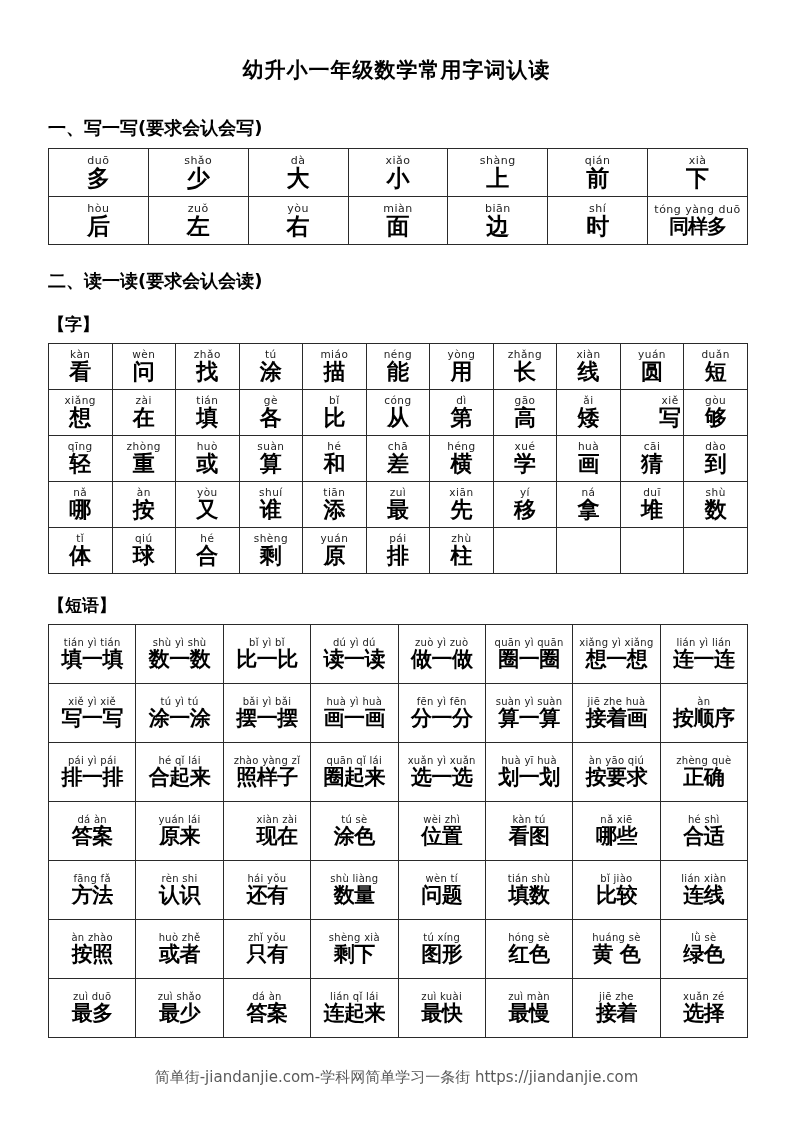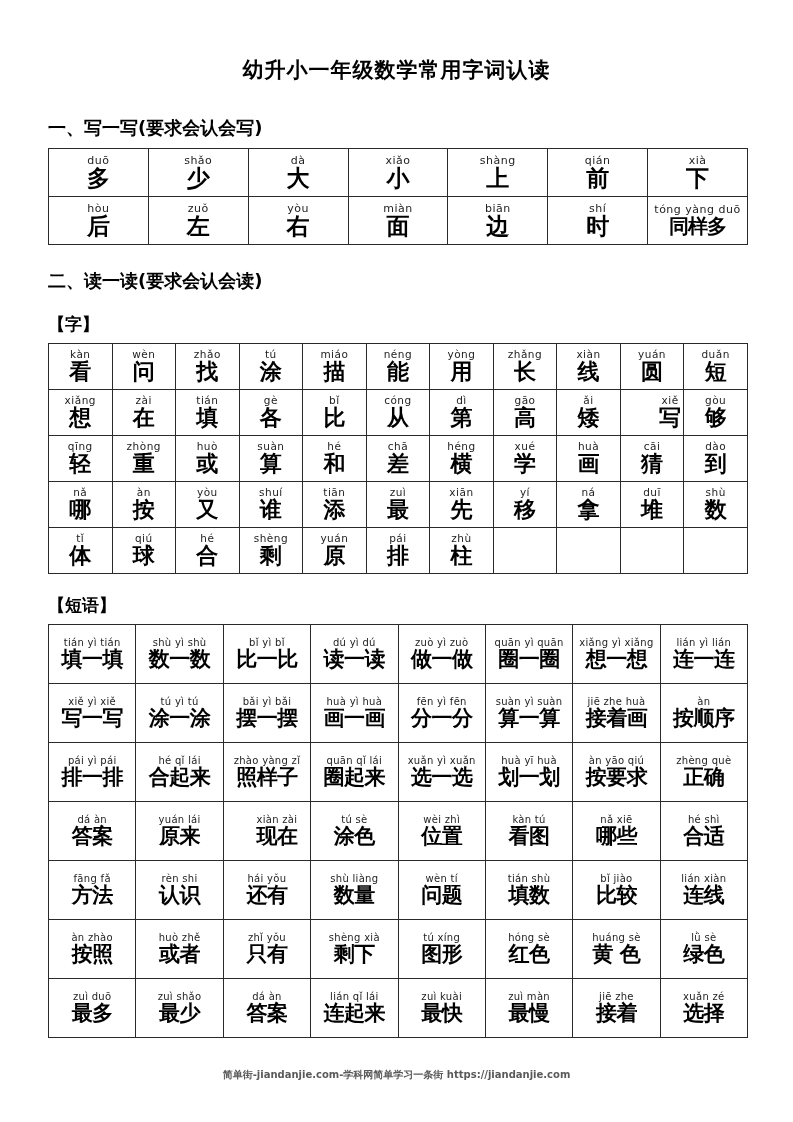--- a/index.html
+++ b/index.html
@@ -94,24 +94,23 @@
   table.t-ph td { height: 59px; }
   table.t-ph .py { font-size: 10px; letter-spacing: 0.3px; }
   table.t-ph .hz { font-size: 21px; letter-spacing: -0.5px; }
 
   .footer {
     position: absolute;
     left: 0;
     right: 0;
     top: 1068px;
     text-align: center;
-    font-size: 10px;
+    font-size: 15px;
     color: #5a5a5a;
     font-family: "DejaVu Sans", "Liberation Sans", sans-serif;
-    font-weight: bold;
   }
 </style>
 </head>
 <body>
 
 <div class="page">
 
   <div class="title">幼升小一年级数学常用字词认读</div>
 
   <div class="section-head">一、写一写(要求会认会写)</div>

